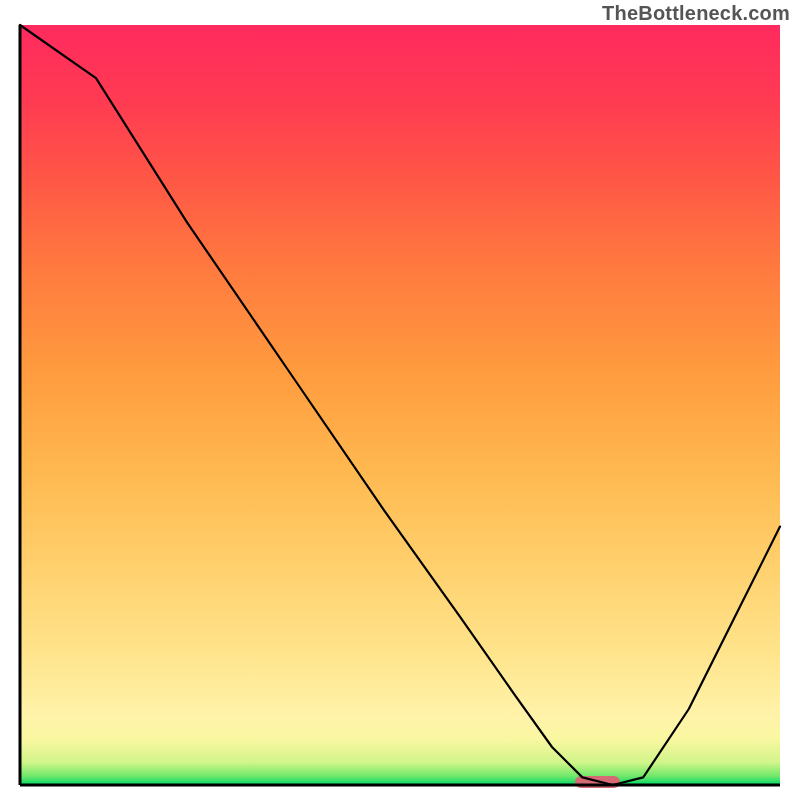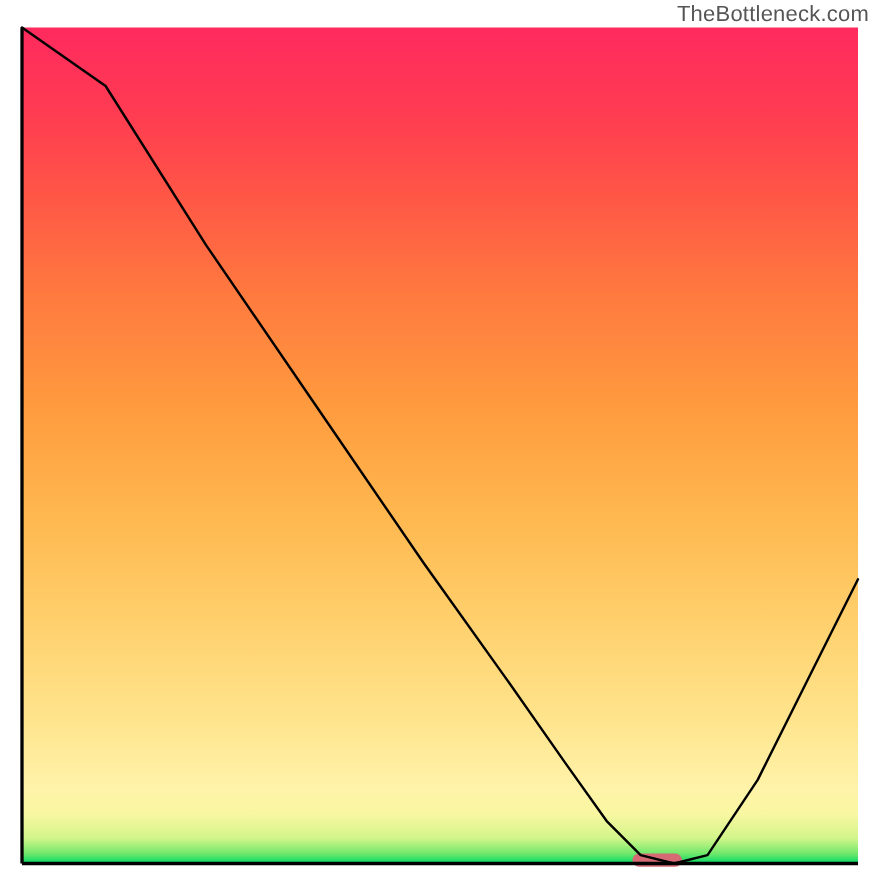--- a/index.html
+++ b/index.html
@@ -13,21 +13,21 @@
   .container {
     position: relative;
     width: 800px;
     height: 800px;
   }
   .watermark {
     position: absolute;
     top: 2px;
     right: 10px;
     font-size: 20px;
-    font-weight: 400;
+    font-weight: 700;
     color: #555555;
     letter-spacing: 0.2px;
   }
   .chart-area {
     position: absolute;
     left: 20px;
     top: 25px;
     width: 760px;
     height: 760px;
   }

